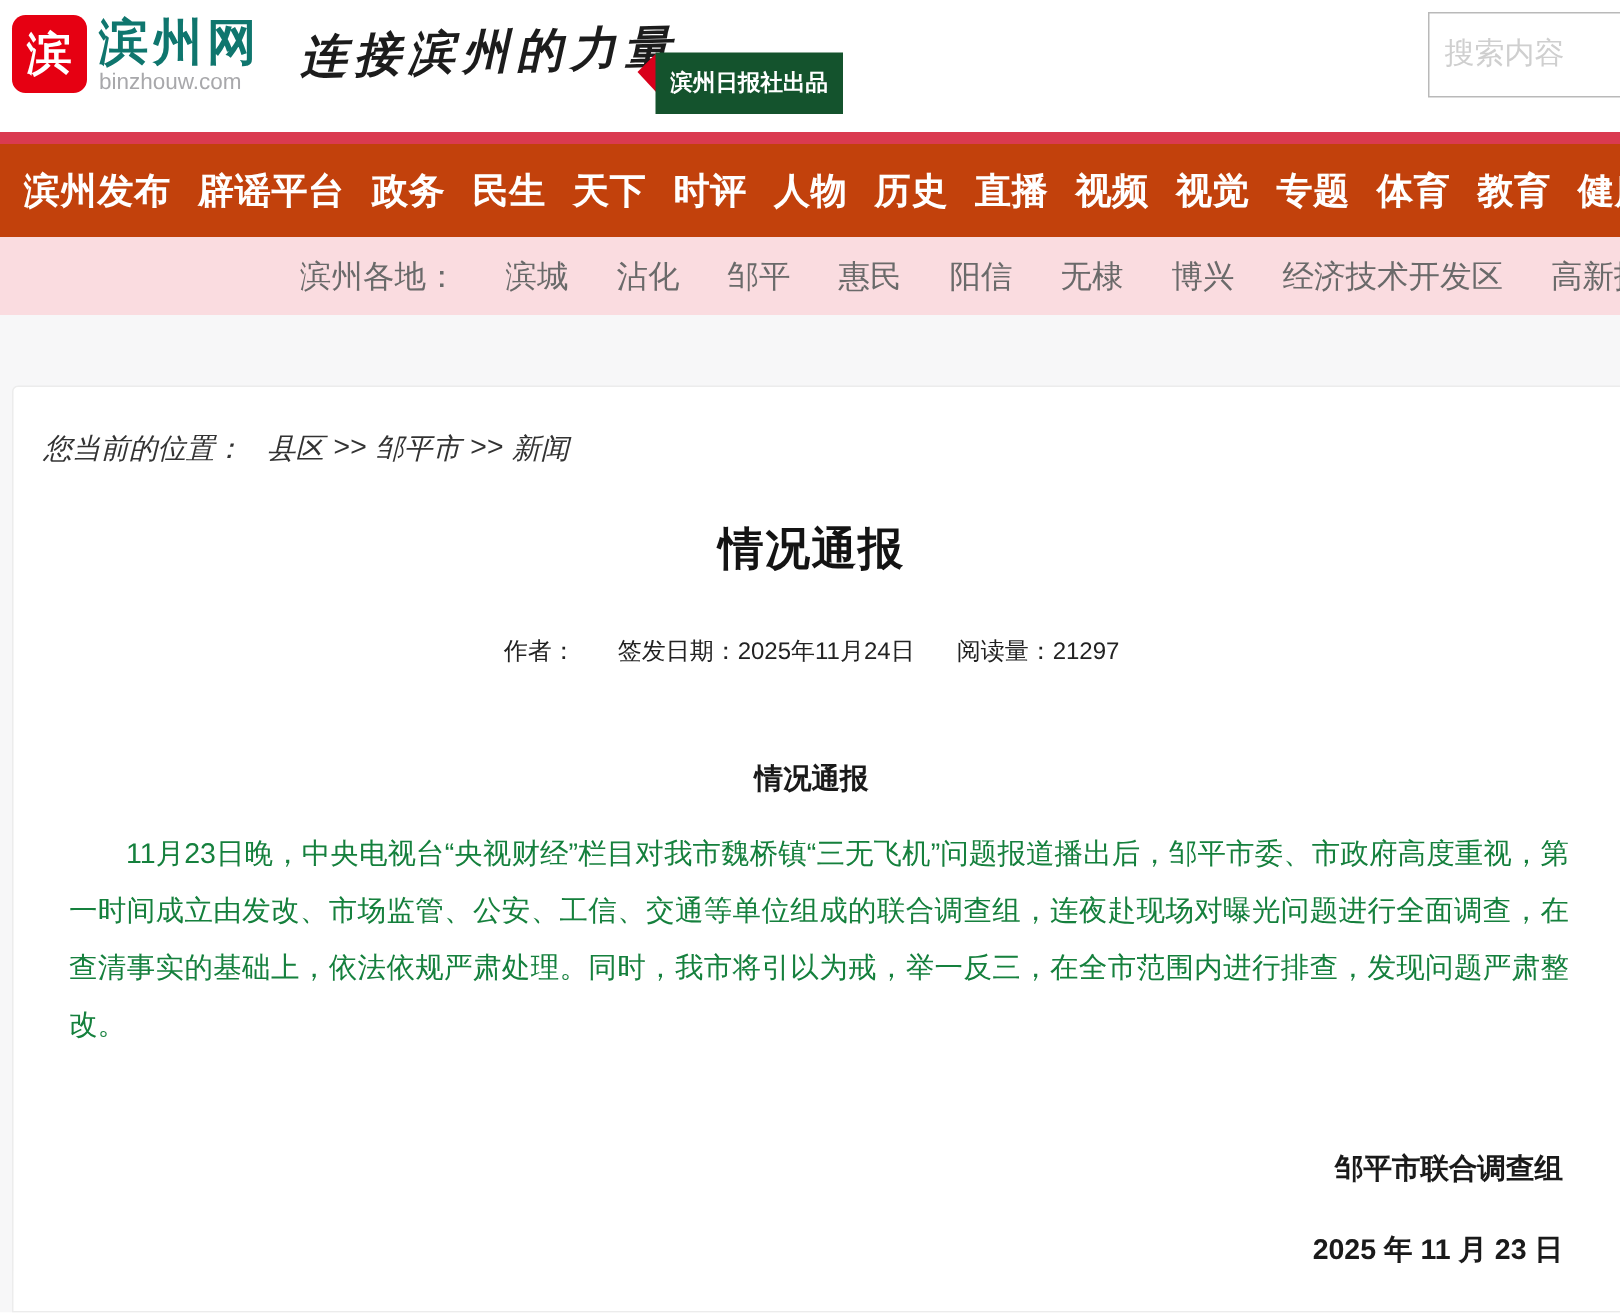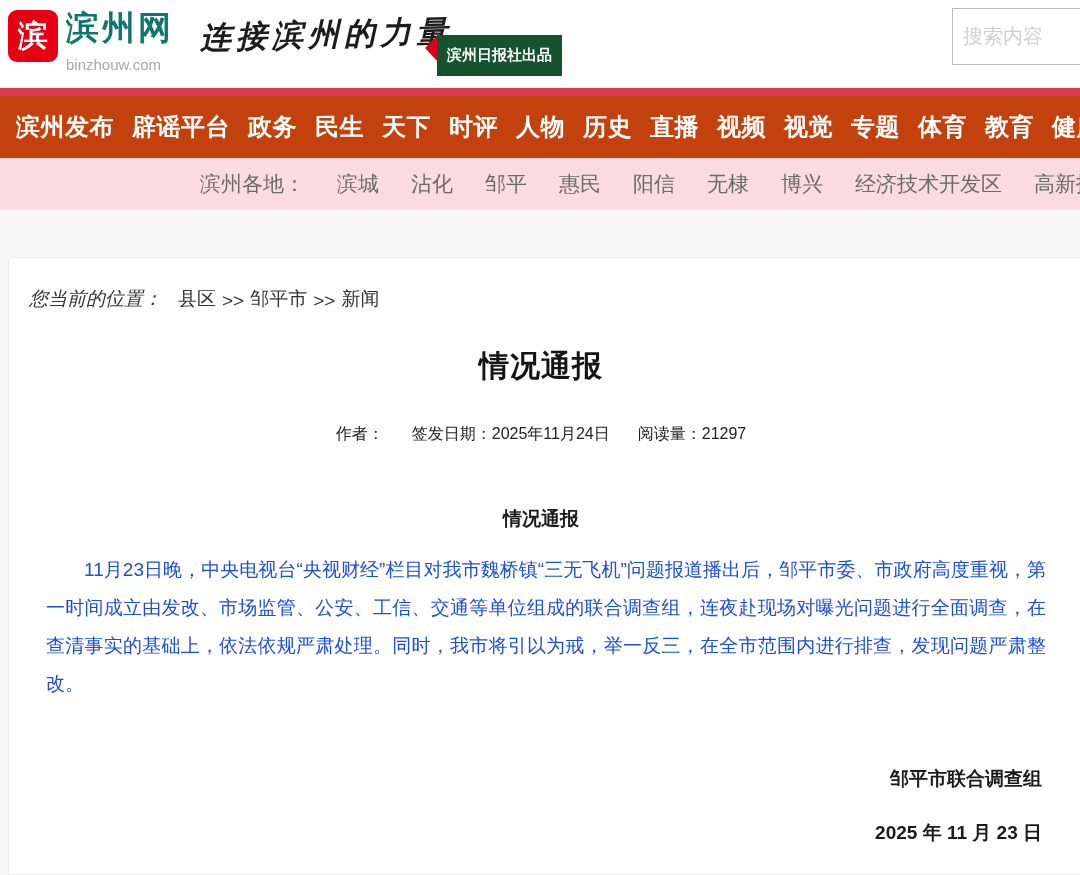--- a/index.html
+++ b/index.html
@@ -7,21 +7,21 @@
     font-family:"Liberation Sans","DejaVu Sans",sans-serif; }
   .page { position:relative; width:1080px; height:875px; background:#f7f7f8; }
 
   
   .header { position:absolute; left:0; top:0; width:1080px; height:88px; background:#ffffff; }
   .logo-box { position:absolute; left:8px; top:10px; width:50px; height:52px;
     background:#e60012; border-radius:9px; display:flex; align-items:center; justify-content:center; }
   .logo-char { color:#ffffff; font-size:30px; font-weight:bold; }
   .brand-wrap { position:absolute; left:66px; top:10px; }
   .brand-name { font-size:33px; font-weight:bold; color:#0f766e; letter-spacing:3px; line-height:36px; }
-  .brand-domain { font-size:15px; color:#a8a8ab; line-height:16px; margin-top:11px; }
+  .brand-domain { font-size:15px; color:#a8a8ab; line-height:16px; margin-top:1px; }
   .slogan { position:absolute; left:200px; top:14px; font-family:"DejaVu Serif","Liberation Serif",serif;
     font-style:italic; font-weight:bold; font-size:31px; color:#1c1c1c; letter-spacing:5px;
     transform:rotate(-1.5deg); white-space:nowrap; }
   .badge { position:absolute; left:437px; top:35px; height:41px; background:#14532d; color:#fff;
     font-size:15px; font-weight:bold; display:flex; align-items:center; padding:0 10px;
     white-space:nowrap; }
   .badge-arrow { position:absolute; left:425px; top:35px; width:0; height:0;
     border-top:13px solid transparent; border-bottom:14px solid transparent;
     border-right:13px solid #d9001b; }
   .search-input { position:absolute; left:952px; top:8px; width:200px; height:57px;
@@ -49,21 +49,21 @@
     display:flex; gap:6px; align-items:center; }
   .breadcrumb .bc-label { margin-right:10px;font-style:italic; }
   .breadcrumb .bc-sep { color:#333; margin:0 6px; }
   .article-title { position:absolute; left:0; top:88px; width:1064px; text-align:center;
     font-size:30px; font-weight:600; color:#141414; letter-spacing:1px; }
   .meta { position:absolute; left:0; top:166px; width:1064px; display:flex;
     justify-content:center; gap:28px; font-size:16px; color:#222; }
   .body-heading { position:absolute; left:0; top:248px; width:1064px; text-align:center;
     font-size:19px; font-weight:bold; color:#1a1a1a; }
   .body-paragraph { position:absolute; left:37px; top:293px; width:1000px;
-    font-size:19px; line-height:38px; color:#1d4ed8; text-indent:2em; text-align:justify; }
+    font-size:19px; line-height:38px; color:#15803d; text-indent:2em; text-align:justify; }
   .signature { position:absolute; right:45px; top:508px; font-size:19px; font-weight:bold; color:#1a1a1a; }
   .sign-date { position:absolute; right:45px; top:562px; font-size:19px; font-weight:bold; color:#1a1a1a; }
 </style>
 </head>
 <body>
 
 <div class="page">
 
   <div class="header">
     <div class="logo-box">
@@ -109,21 +109,21 @@
         <span class="subnav-item">博兴</span>
         <span class="subnav-item">经济技术开发区</span>
         <span class="subnav-item">高新技术开发区</span>
       </span>
   </div>
 
   <div class="card">
 
     <div class="breadcrumb">
       <span class="bc-label">您当前的位置：</span>
-      <span style="display:flex; align-items:flex-end;">
+      <span style="display:flex; align-items:center;font-style:italic;">
           <span class="bc-part">县区</span>
           <span class="bc-sep"> &gt;&gt; </span>
           <span class="bc-part">邹平市</span>
           <span class="bc-sep"> &gt;&gt; </span>
           <span class="bc-part">新闻</span>
         </span>
     </div>
 
     <h1 class="article-title">情况通报</h1>
 

